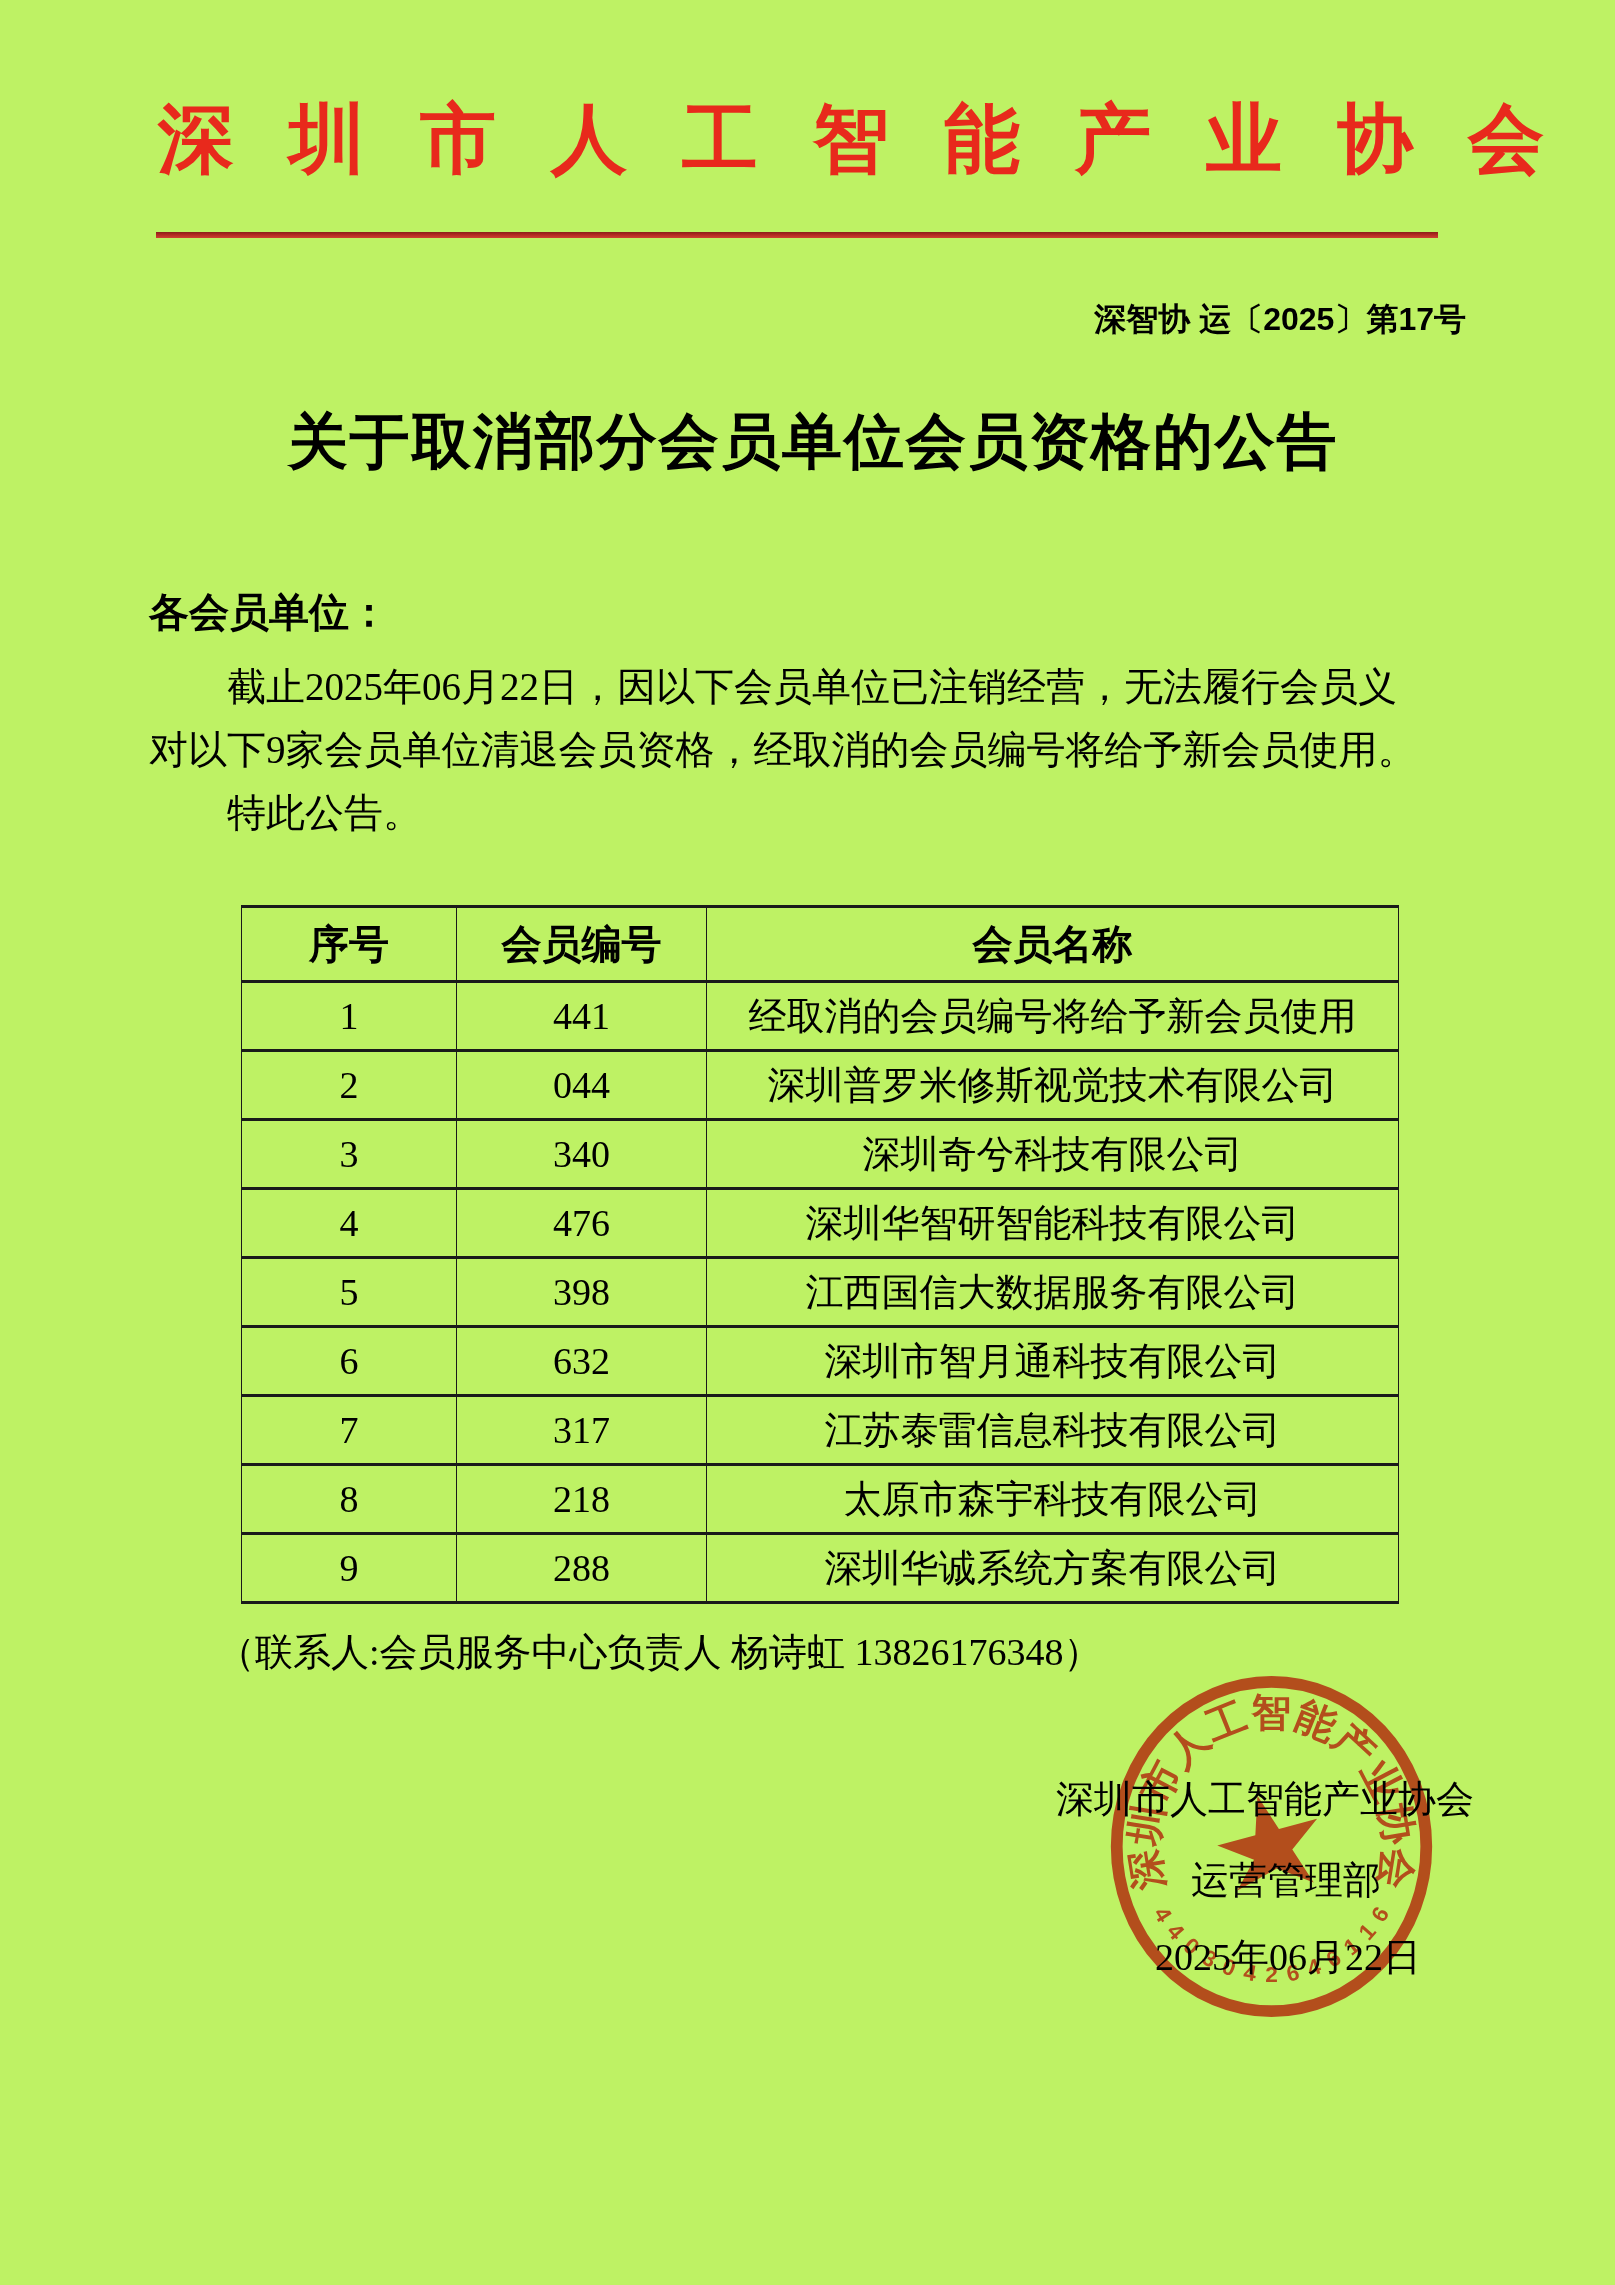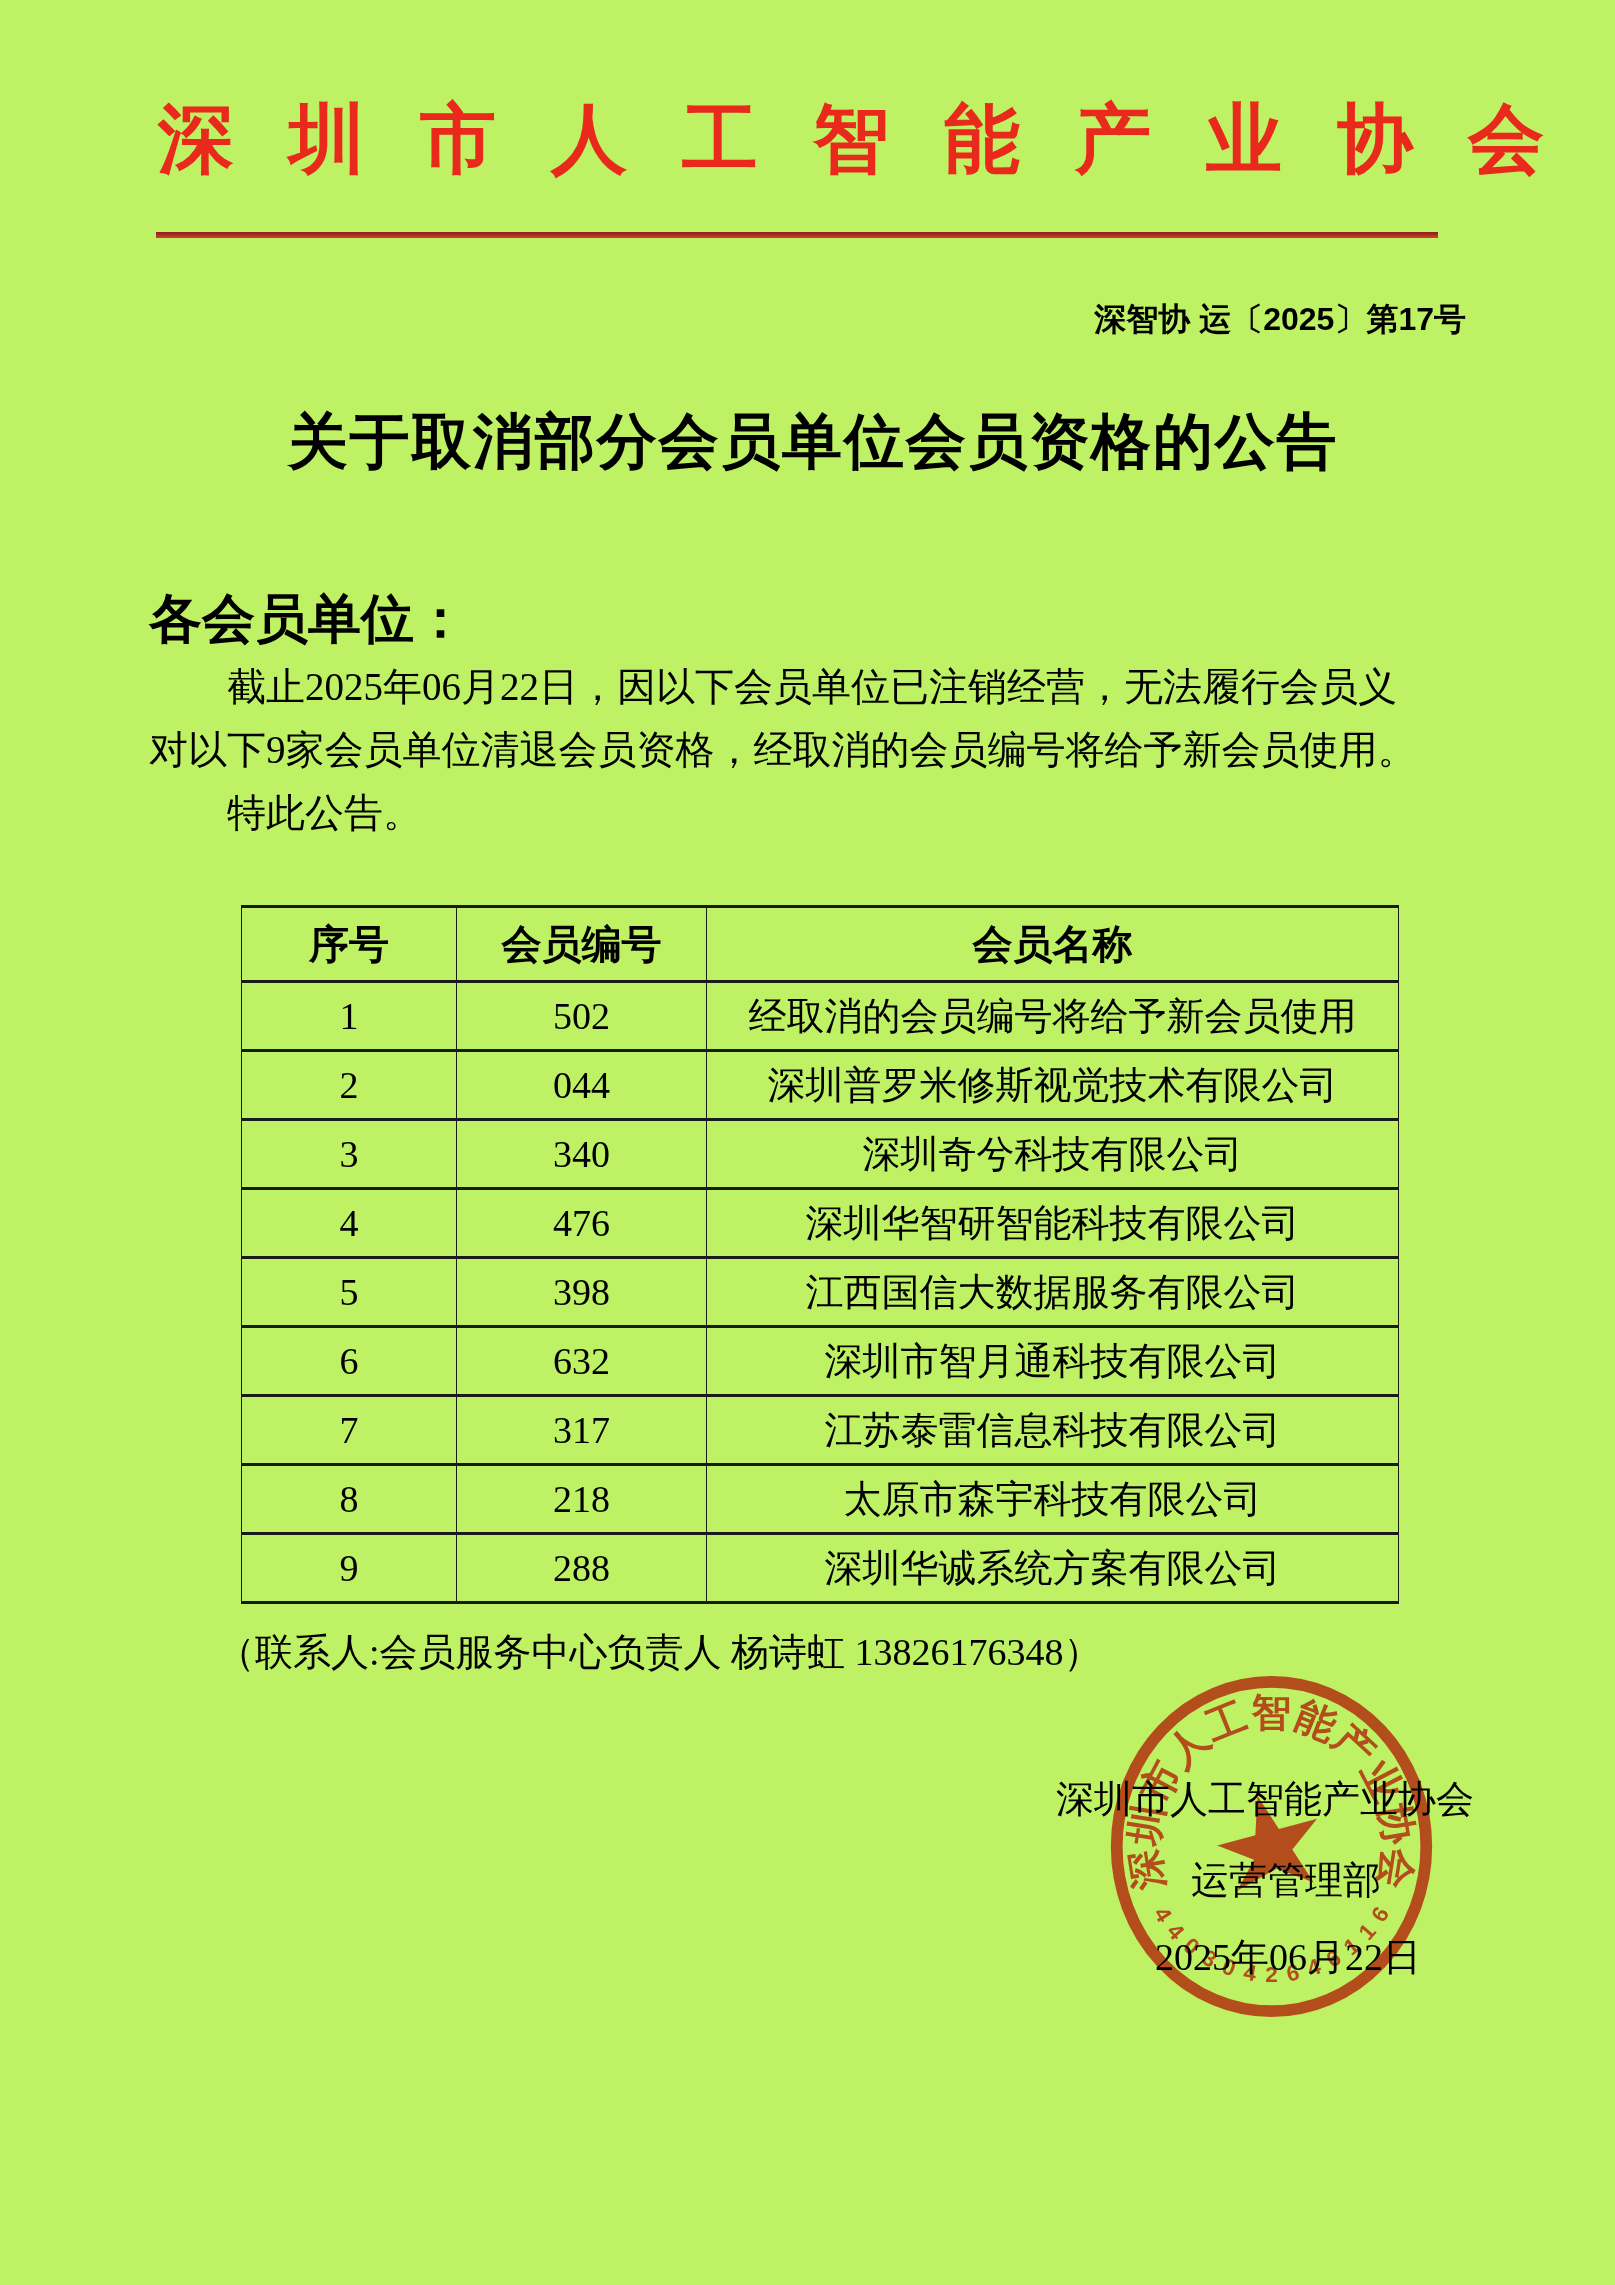--- a/index.html
+++ b/index.html
@@ -8,21 +8,21 @@
 
   .org-title{position:absolute;left:158px;top:101px;font-size:76px;font-weight:bold;
              color:#e8291c;letter-spacing:55px;white-space:nowrap;line-height:1;
              font-family:"Liberation Serif","DejaVu Serif",serif;}
   .red-rule{position:absolute;left:156px;top:232px;width:1282px;height:6.3px;
             background:linear-gradient(180deg,#8a201a 0%,#b02a20 45%,#ce4134 100%);}
   .doc-number{position:absolute;right:150px;top:300px;font-size:32px;font-weight:bold;
               font-family:"Liberation Sans","DejaVu Sans",sans-serif;line-height:1.2;}
   .title{position:absolute;left:0;top:404px;width:100%;margin:5px;text-align:center;
          font-size:60px;font-weight:bold;line-height:1.1;letter-spacing:1.8px;}
-  .salutation{position:absolute;left:149px;top:590px;font-size:53px;font-weight:bold;
+  .salutation{position:absolute;left:149px;top:590px;font-size:40px;font-weight:bold;
               font-family:"Liberation Sans","DejaVu Sans",sans-serif;line-height:1.1;}
   .paragraph{position:absolute;left:149px;top:655px;width:1317px;}
   .para-line{font-size:39px;line-height:63px;height:63px;white-space:nowrap;}
   .para-line.indent{padding-left:78px;}
 
   table.members{position:absolute;left:241px;top:905px;width:1158px;
                 border-collapse:collapse;table-layout:fixed;}
   table.members col.c1{width:215px;} table.members col.c2{width:250px;}
   table.members th,table.members td{border:1.8px solid #1a1a1a;border-top-width:3.6px;
                 border-bottom-width:3.6px;text-align:center;vertical-align:middle;padding:0;}
@@ -77,21 +77,21 @@
     <thead>
         <tr>
           <th>序号</th>
           <th>会员编号</th>
           <th>会员名称</th>
         </tr>
       </thead>
     <tbody>
         <tr>
           <td>1</td>
-          <td>502</td>
+          <td>441</td>
           <td>经取消的会员编号将给予新会员使用</td>
         </tr>
         <tr>
           <td>2</td>
           <td>044</td>
           <td>深圳普罗米修斯视觉技术有限公司</td>
         </tr>
         <tr>
           <td>3</td>
           <td>340</td>

